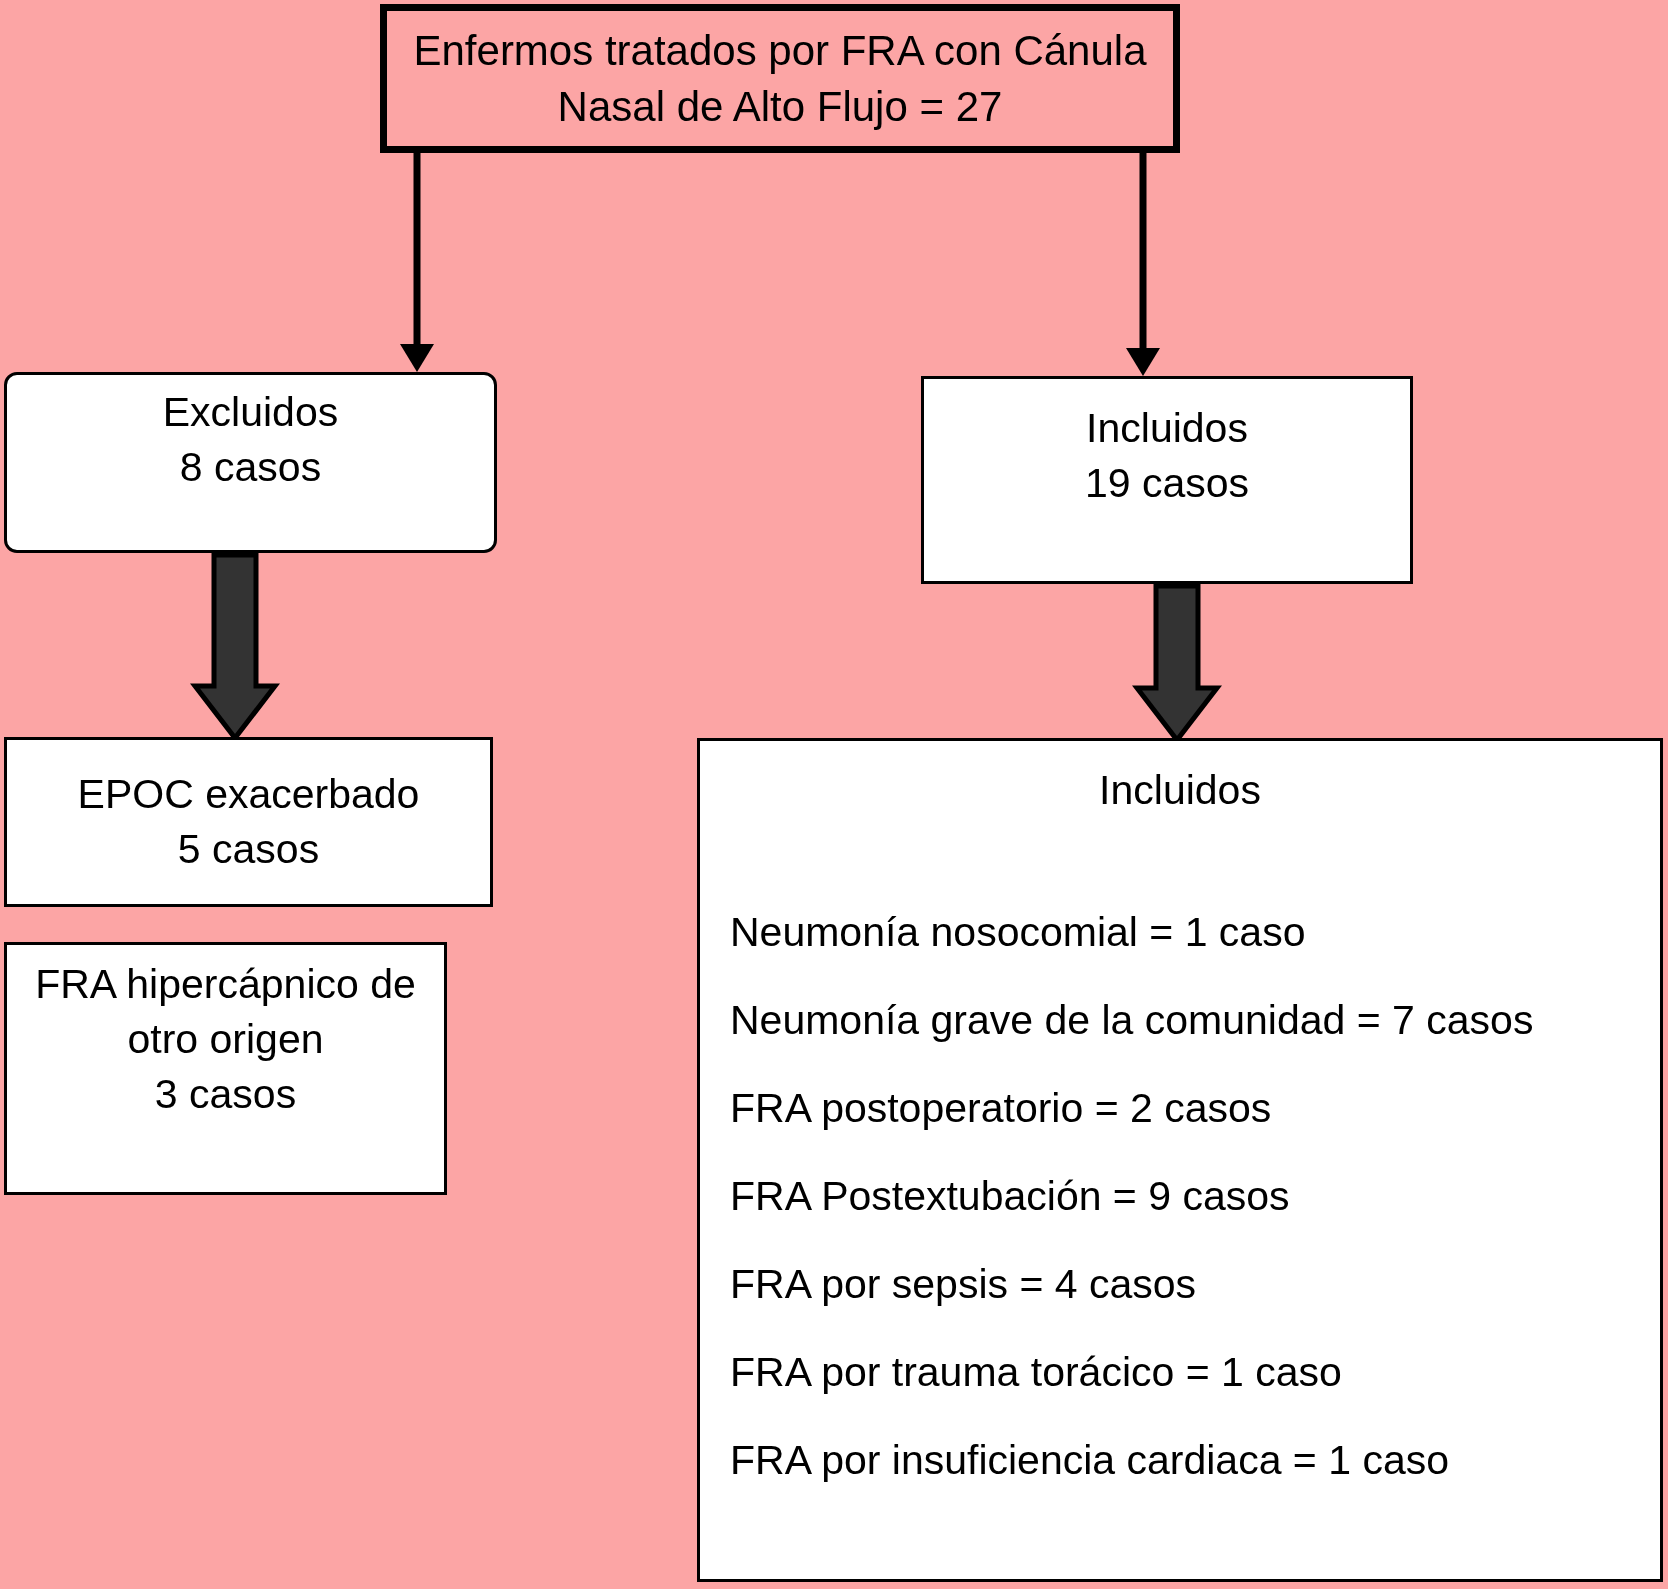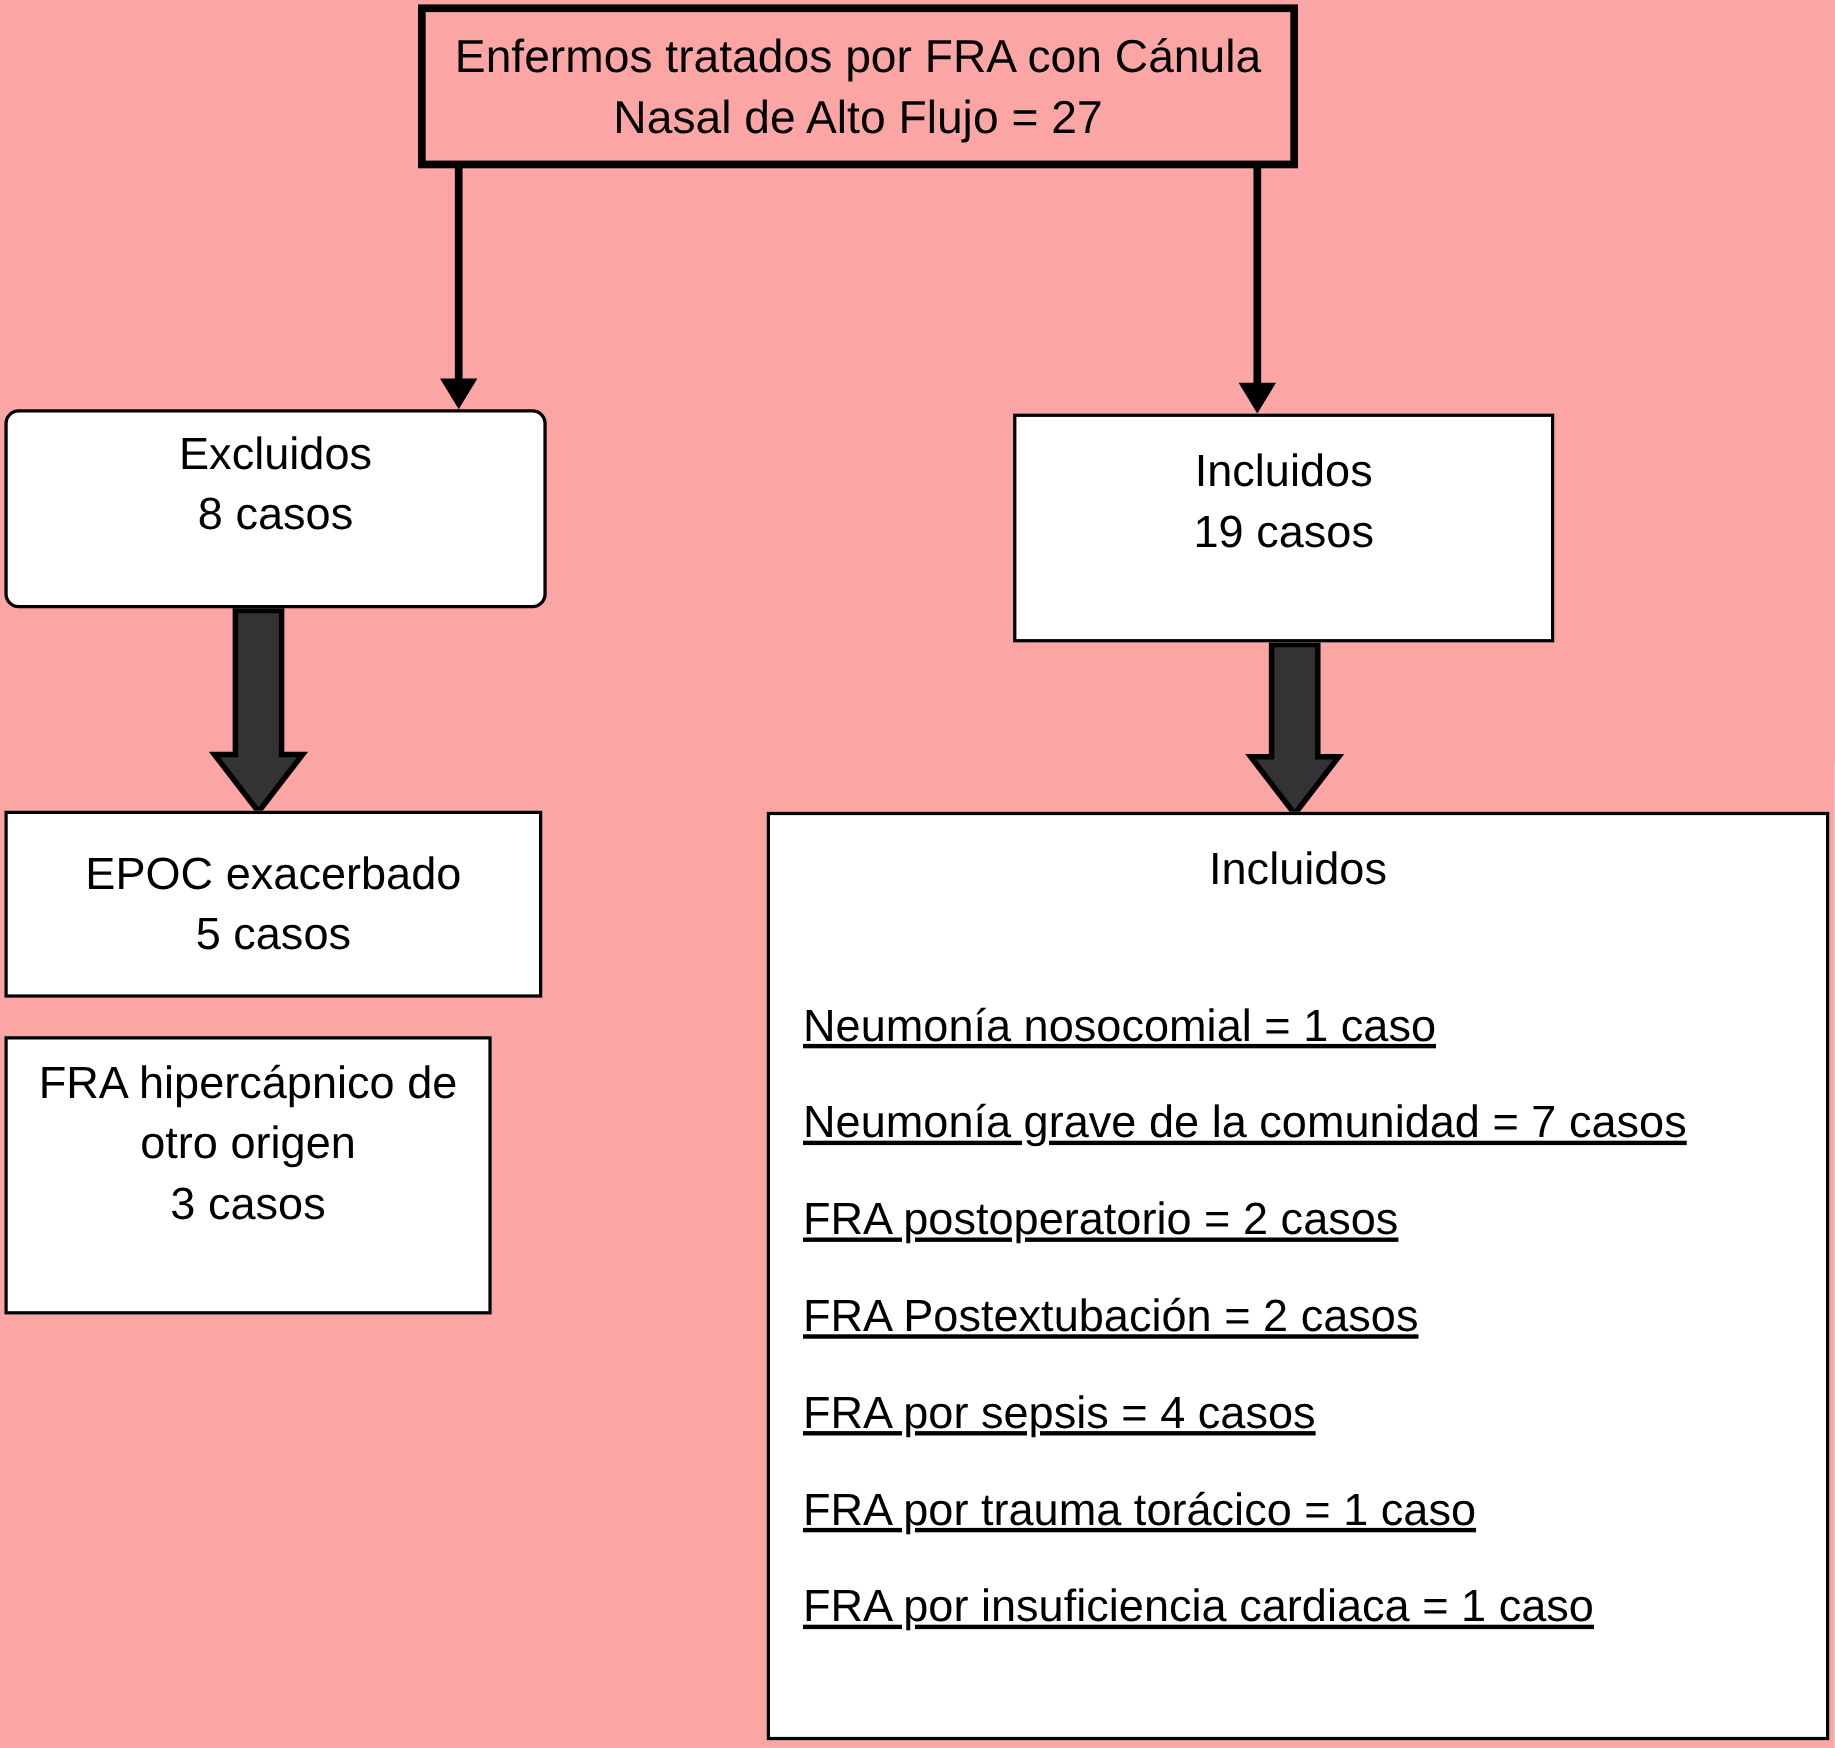--- a/index.html
+++ b/index.html
@@ -78,21 +78,20 @@
   }
   .detail-items {
     margin-top: 70px;
     padding-left: 30px;
     text-align: left;
     font-size: 41px;
   }
   .detail-item {
     line-height: 88px;
     white-space: nowrap;
-    text-decoration: underline;
   }
 
   svg { display: block; }
   .thin-arrow polygon, .thin-arrow rect { stroke: none; }
   .thick-arrow polygon { stroke: #000000; stroke-width: 5; stroke-linejoin: miter; }
 </style>
 </head>
 <body>
 
 <div class="canvas">
@@ -150,20 +149,20 @@
   </div>
 
   <div class="abs detail-box">
     <div class="detail-heading">
       <div>Incluidos</div>
     </div>
     <div class="detail-items">
       <div class="detail-item">Neumonía nosocomial = 1 caso</div>
       <div class="detail-item">Neumonía grave de la comunidad = 7 casos</div>
       <div class="detail-item">FRA postoperatorio = 2 casos</div>
-      <div class="detail-item">FRA Postextubación = 2 casos</div>
+      <div class="detail-item">FRA Postextubación = 9 casos</div>
       <div class="detail-item">FRA por sepsis = 4 casos</div>
       <div class="detail-item">FRA por trauma torácico = 1 caso</div>
       <div class="detail-item">FRA por insuficiencia cardiaca = 1 caso</div>
     </div>
   </div>
 
 </div>
 
 </body></html>

